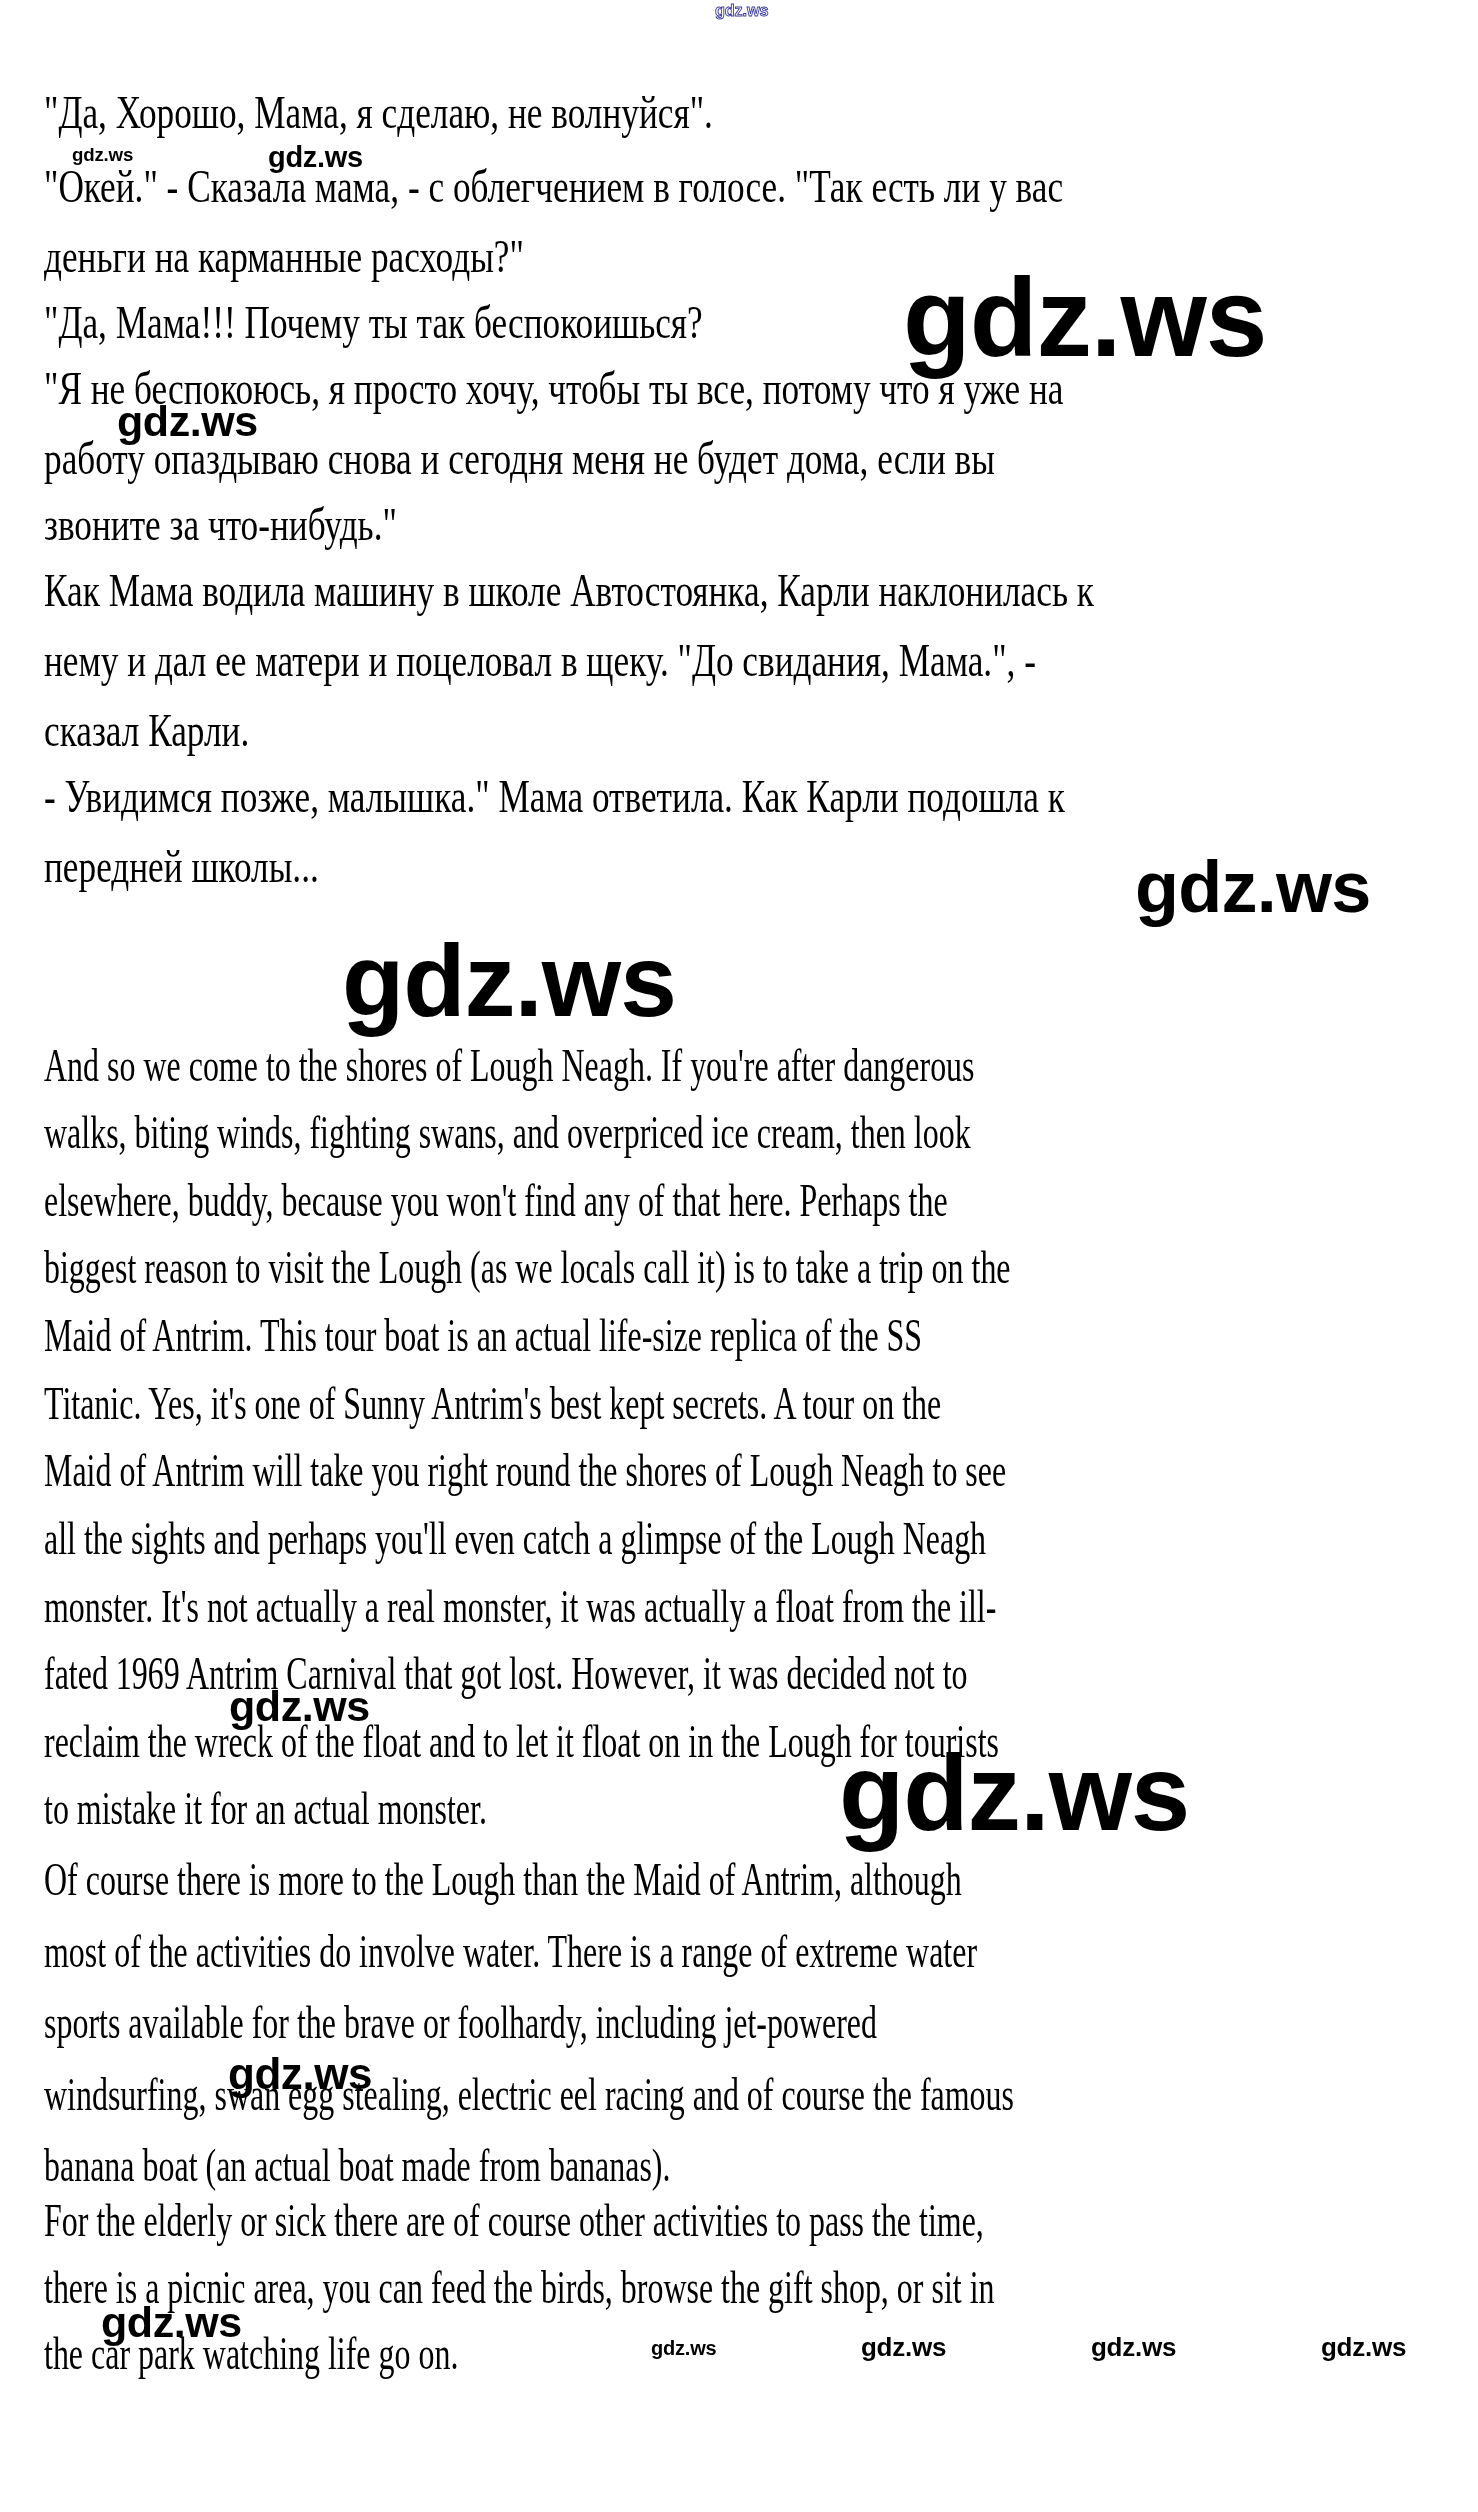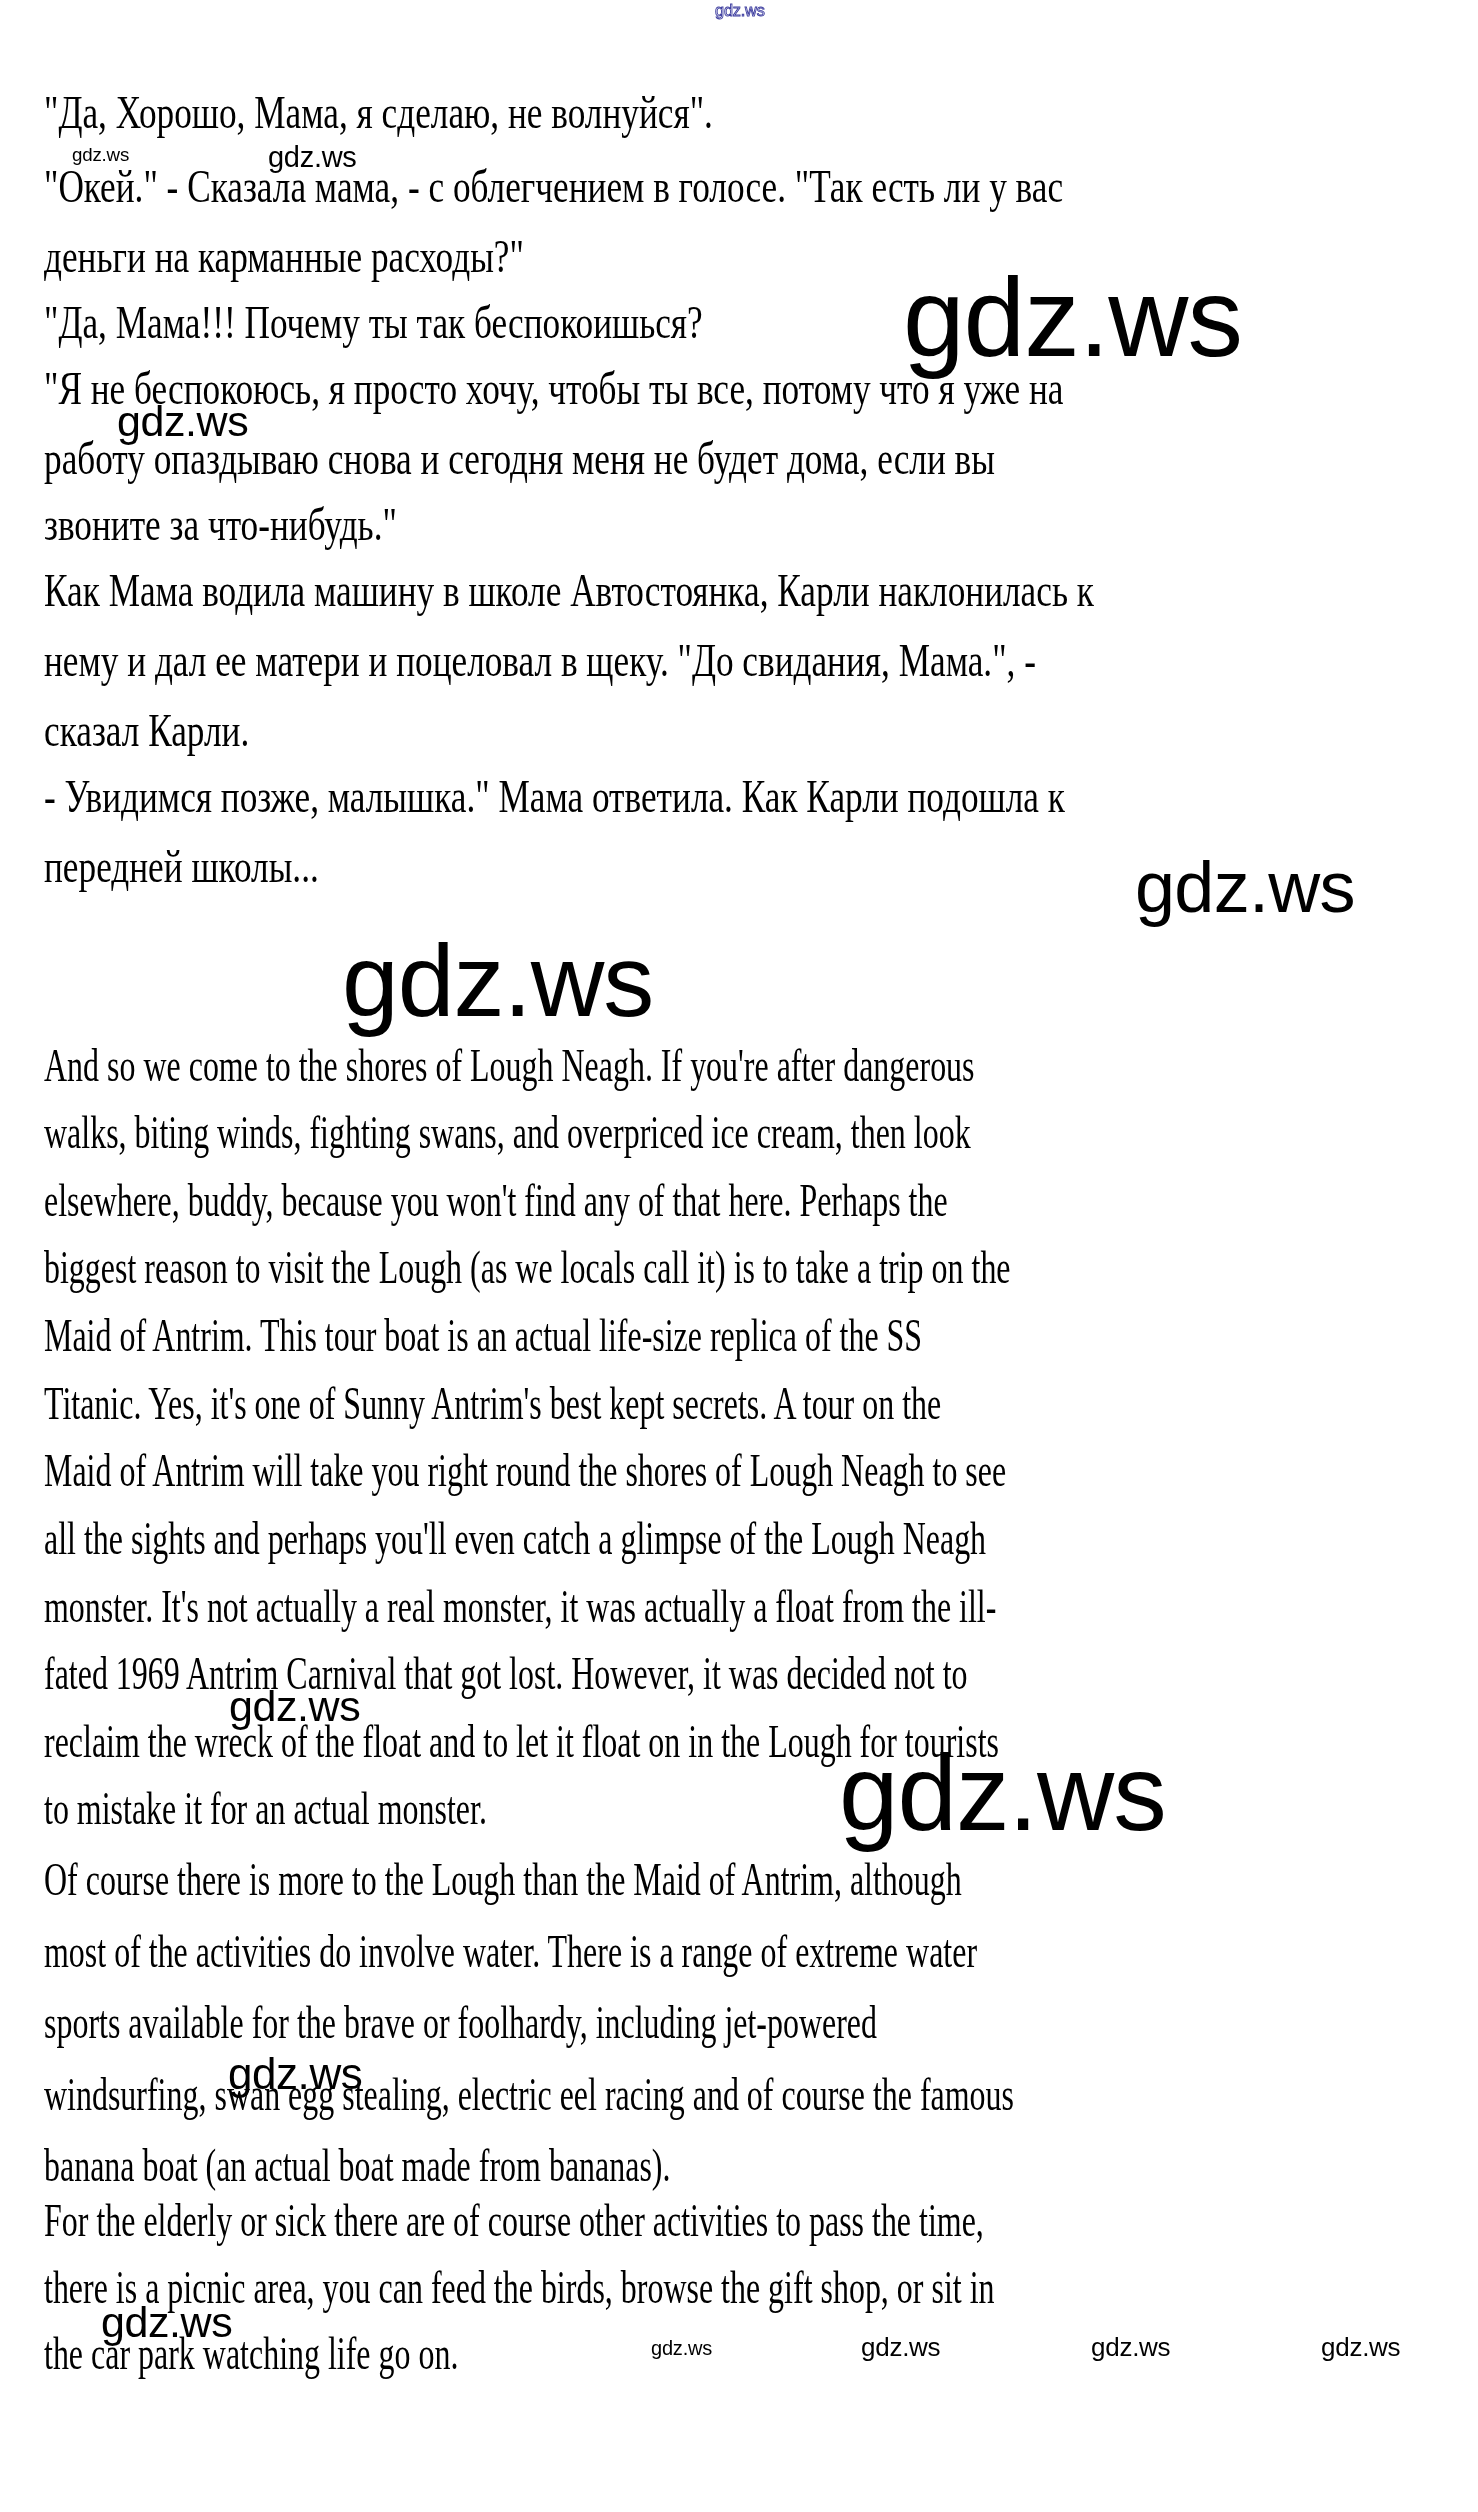--- a/index.html
+++ b/index.html
@@ -19,21 +19,21 @@
     font-size: 47px;
     line-height: 1;
     transform-origin: 0 0;
     color: #000000;
   }
   .ru-line { transform: scaleX(0.75); }
   .en-line { transform: scaleX(0.68); }
   .wm {
     position: absolute;
     font-family: "Liberation Sans", sans-serif;
-    font-weight: 400;
+    font-weight: 700;
     color: #000000;
     line-height: 1;
     white-space: nowrap;
     letter-spacing: -0.01em;
   }
   .wm-top {
     left: 715px; top: 1.6px; font-size: 16.3px;
     color: #ffffff;
     -webkit-text-stroke: 0.9px #3b3b9e;
     text-stroke: 0.9px #3b3b9e;

